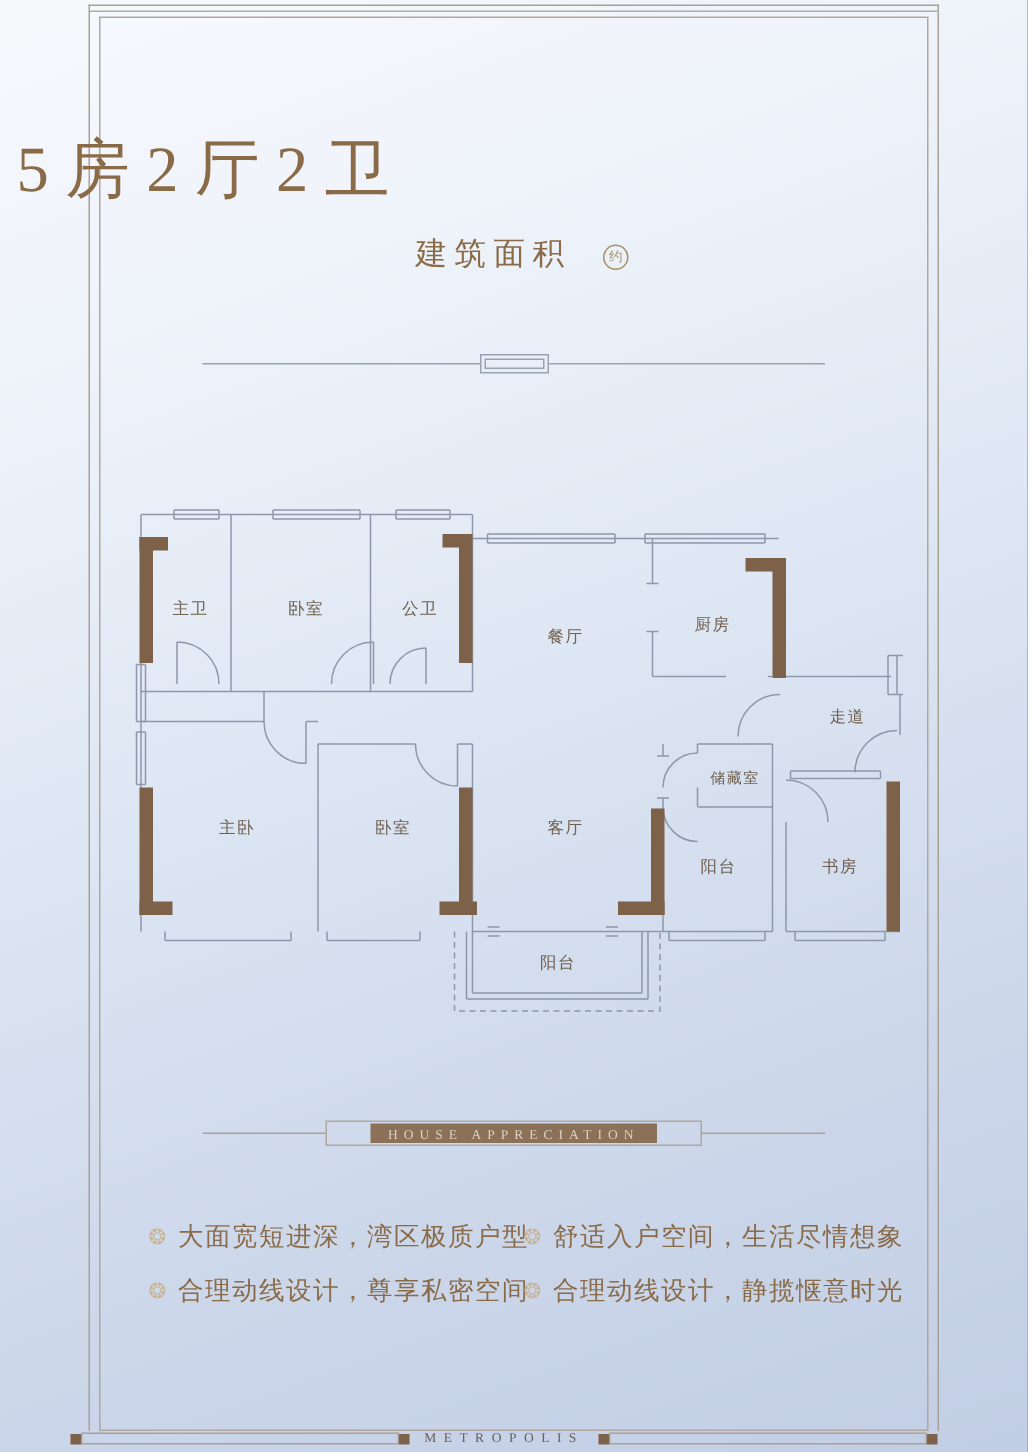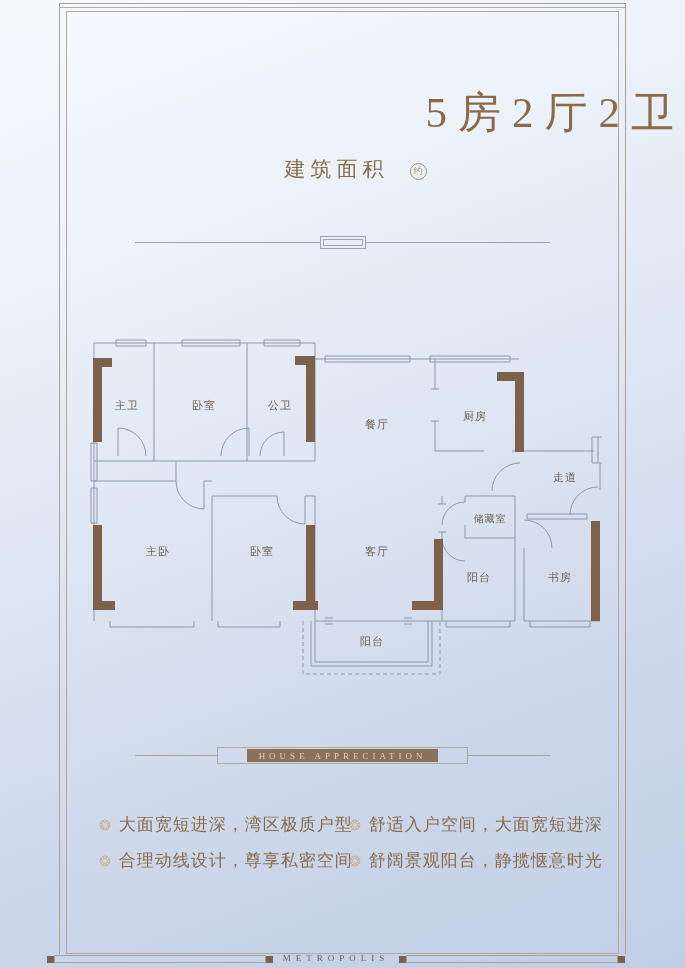--- a/index.html
+++ b/index.html
@@ -6,21 +6,21 @@
   .page{
     position:relative;width:685px;height:968px;margin:0 auto;overflow:hidden;
     background:linear-gradient(160deg,#f7f9fd 0%,#eef3fa 22%,#dde6f3 48%,#ccd7ea 75%,#c2cee5 100%);
     font-family:"Liberation Serif","DejaVu Serif",serif;
   }
   
   .frame-a{position:absolute;left:59px;top:3px;width:565px;height:950px;border:1px solid #a9a198;border-bottom:none;}
   .frame-top2{position:absolute;left:59px;top:7px;width:566px;border-top:1px solid #b3aba1;}
   .frame-inner{position:absolute;left:66px;top:11px;width:551px;height:941px;border:1px solid #b0a89e;}
   
-  .header{position:absolute;top:84px;left:0;right:0;text-align:right;color:#8a6b48;padding-left:15px;}
+  .header{position:absolute;top:84px;left:0;right:0;text-align:left;color:#8a6b48;}
   .title{margin:0;font-size:43px;font-weight:400;letter-spacing:11px;text-indent:11px;}
   .area-row{margin-top:13px;display:flex;justify-content:center;align-items:baseline;gap:21px;margin-left:11px;}
   .area-label{font-size:21px;letter-spacing:5px;}
   .area-note{width:15px;height:15px;border:1px solid #a98f63;border-radius:50%;
     display:inline-flex;align-items:center;justify-content:center;
     font-size:9px;color:#a98f63;transform:translateY(-2px);}
   .area-value{font-size:38px;letter-spacing:1px;}
   .area-value sup{font-size:19px;}
   
   .divider{position:absolute;top:236px;left:135px;right:135px;display:flex;align-items:center;}
@@ -162,29 +162,29 @@
     <span class="line"></span>
   </div>
 
   <div class="features">
     <div class="feature">
       <span class="bullet">❂</span>
       <span>大面宽短进深，湾区极质户型</span>
     </div>
     <div class="feature">
       <span class="bullet">❂</span>
-      <span>舒适入户空间，大面宽短进深</span>
+      <span>舒适入户空间，生活尽情想象</span>
     </div>
     <div class="feature">
       <span class="bullet">❂</span>
       <span>合理动线设计，尊享私密空间</span>
     </div>
     <div class="feature">
       <span class="bullet">❂</span>
-      <span>舒阔景观阳台，静揽惬意时光</span>
+      <span>合理动线设计，静揽惬意时光</span>
     </div>
   </div>
 
   <div class="footer-bar">
     <span class="bar-sq"></span>
     <span class="bar-seg"></span>
     <span class="bar-sq"></span>
     <span class="brand">METROPOLIS</span>
     <span class="bar-sq"></span>
     <span class="bar-seg"></span>

